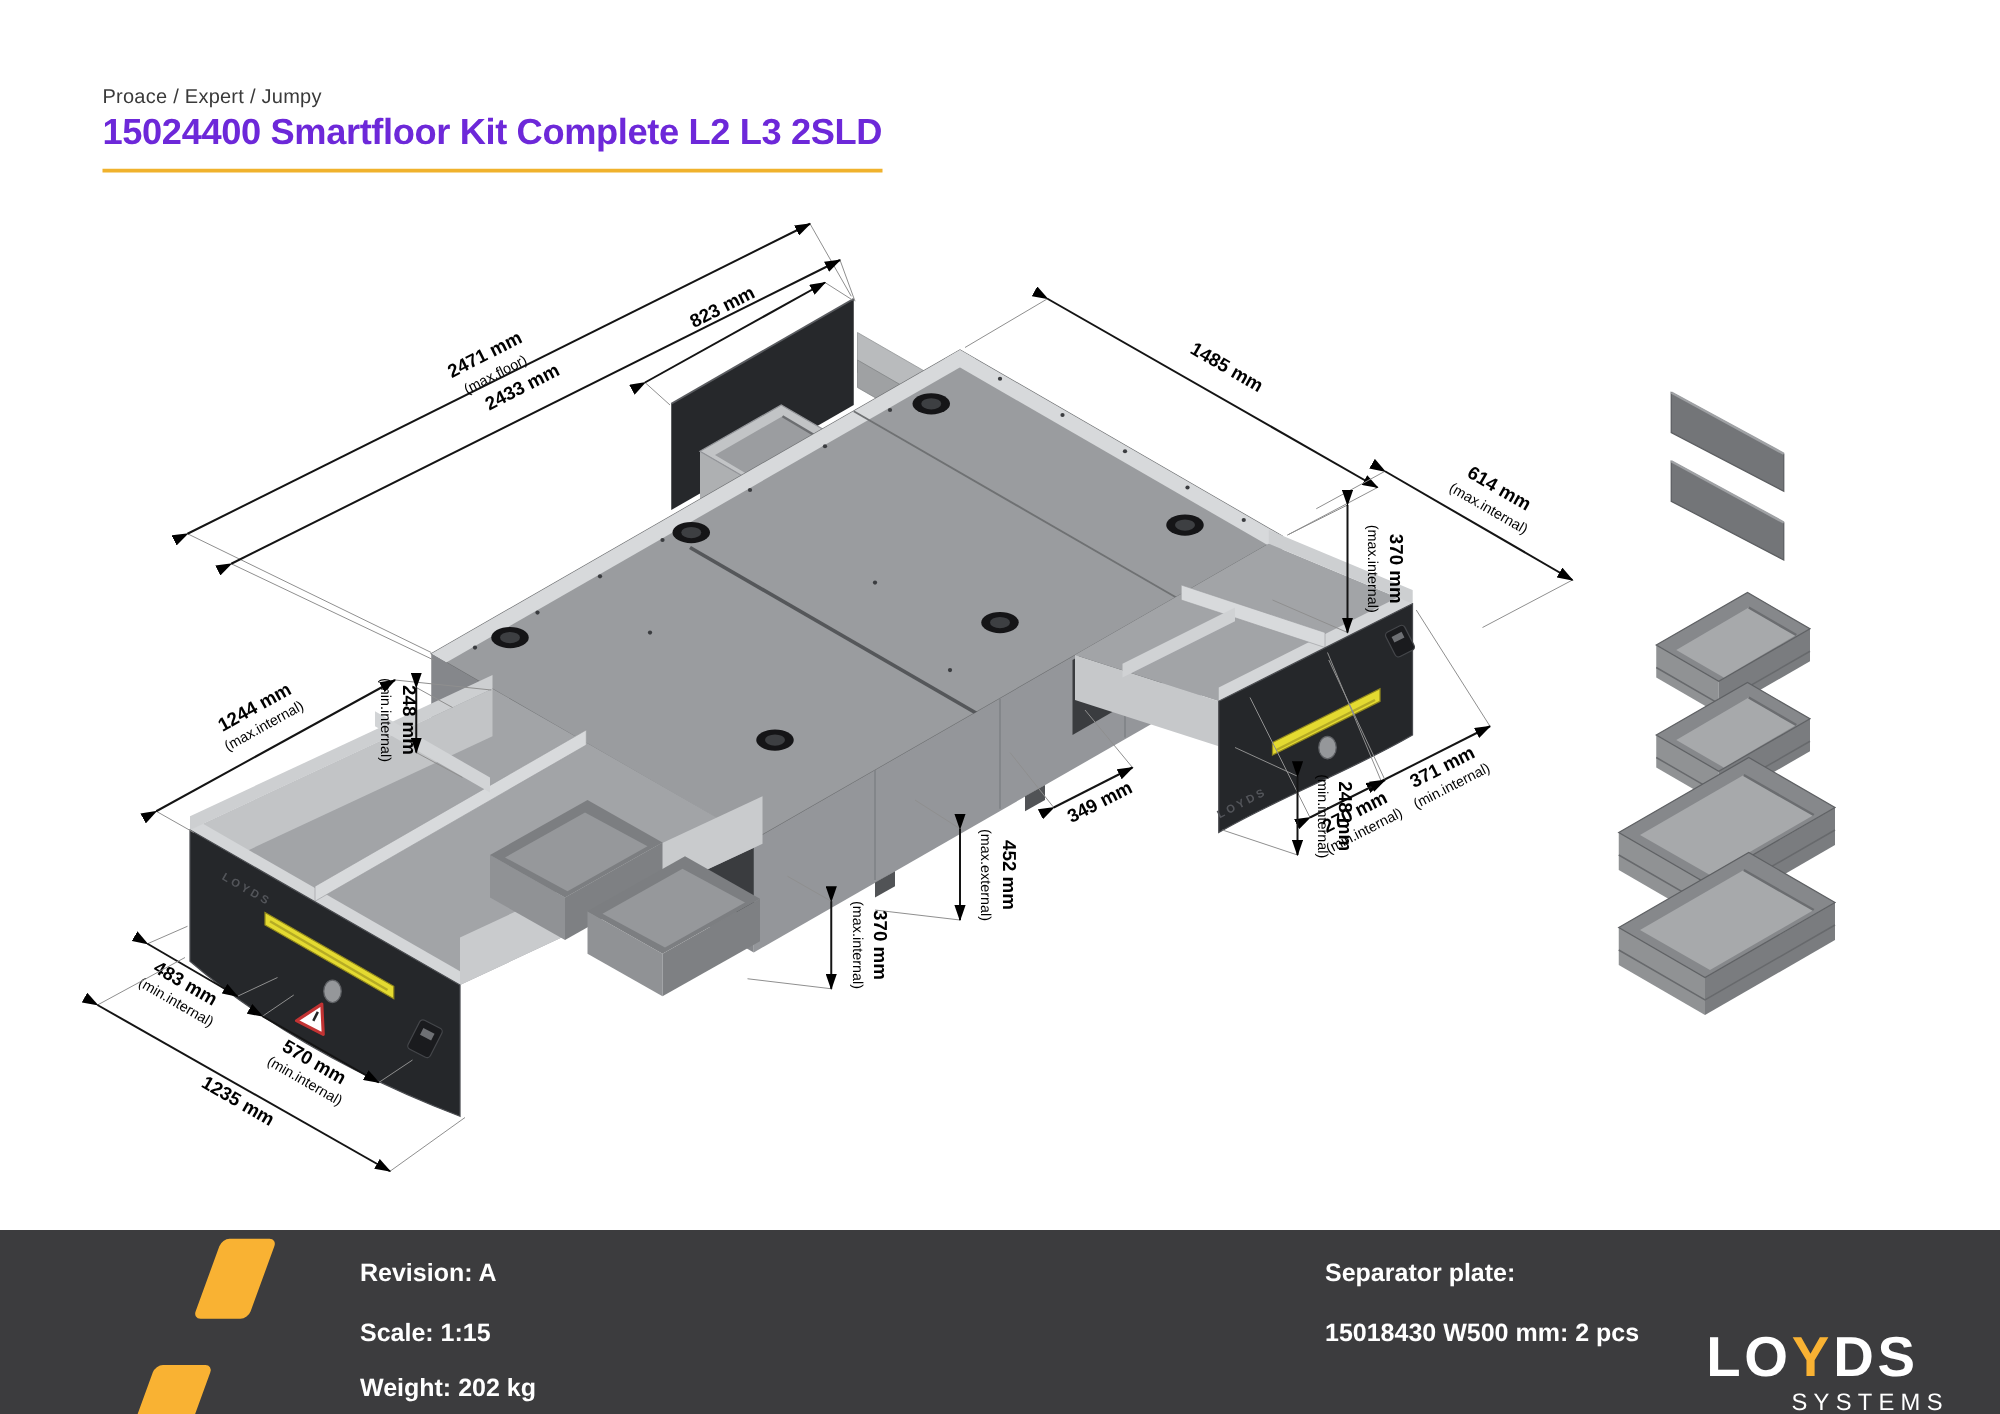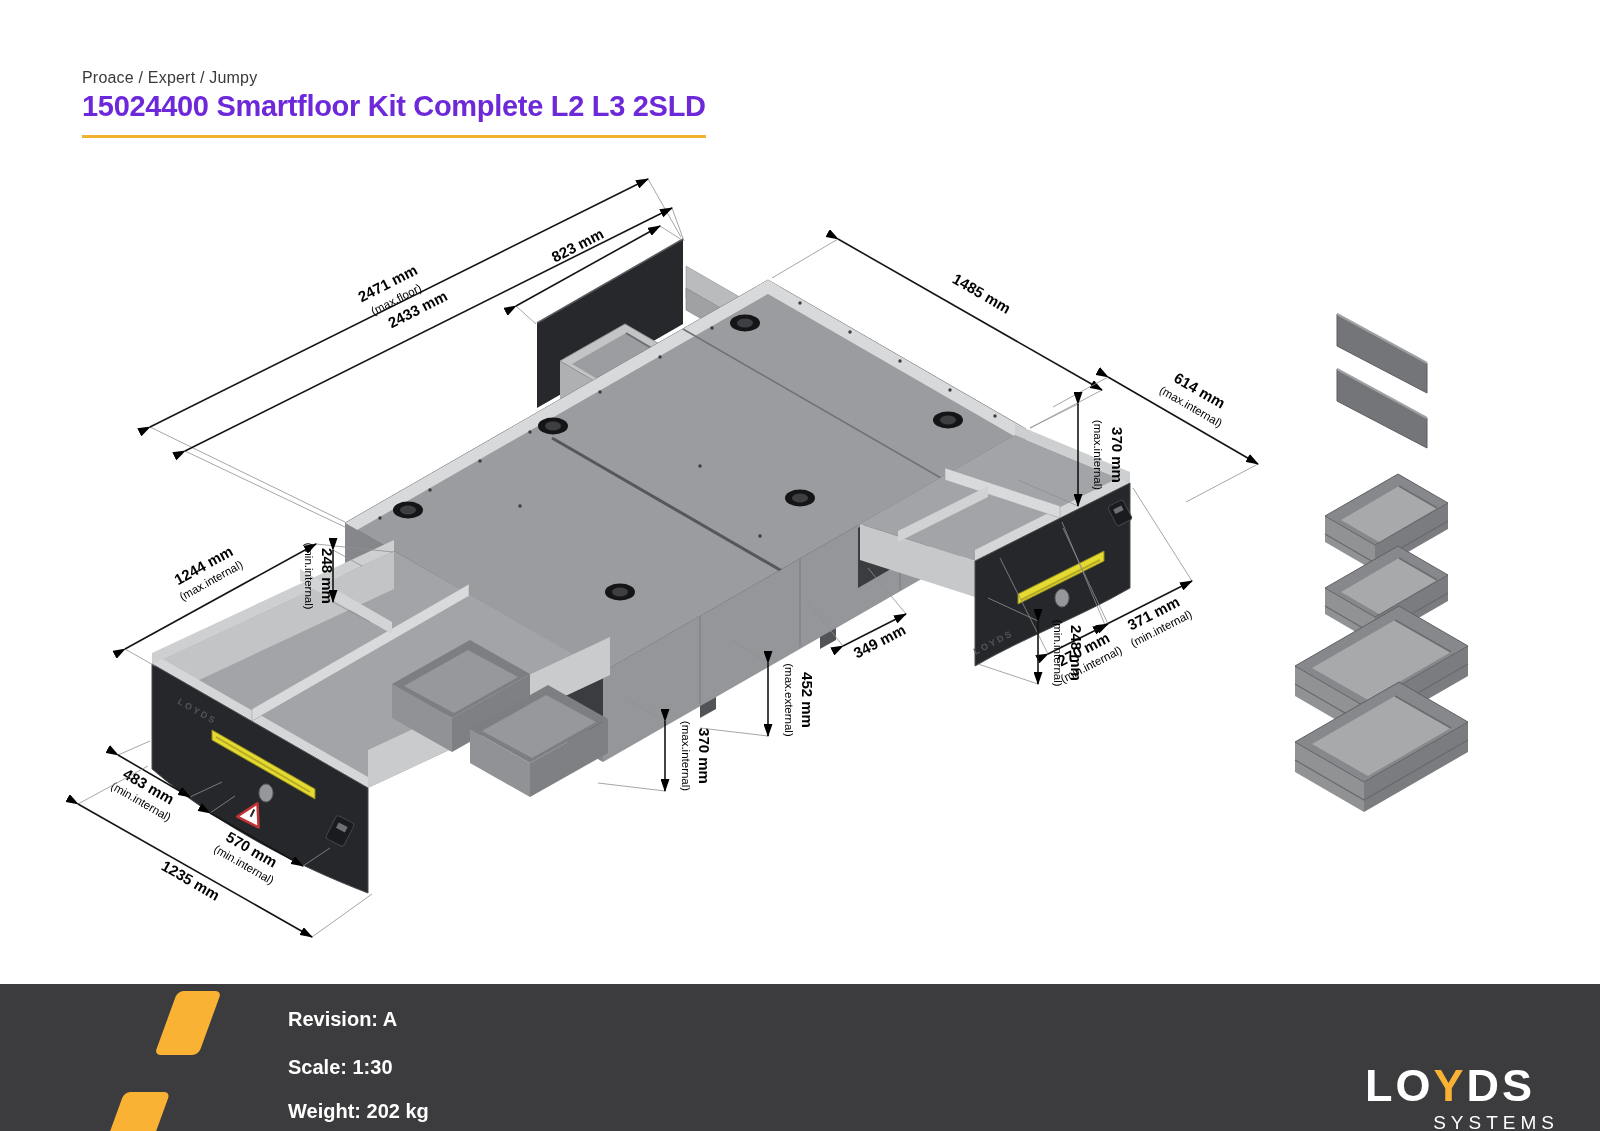--- a/index.html
+++ b/index.html
@@ -340,25 +340,29 @@
       <text class="dv" transform="translate(188,849) rotate(30)">1235 mm</text>
     </g>
   </svg>
 
   <div class="footer">
     <div class="slash slash1"></div>
     <div class="slash slash2"></div>
 
     <div class="fcol col1">
       <p class="head">Revision: A</p>
-      <p class="head gap">Scale: 1:30</p>
+      <p class="head gap">Scale: 1:15</p>
       <p class="head">Weight: 202 kg</p>
     </div>
 
 
+    <div class="fcol col3">
+      <p class="head">Separator plate:</p>
+      <div class="row">15018430 W500 mm: 2 pcs</div>
+    </div>
 
     <div class="logo">
       <div class="logo-word"><span>LO</span><span class="logo-y">Y</span><span>DS</span></div>
       <div class="logo-sub">SYSTEMS</div>
     </div>
   </div>
 
 </div>
 
 </body></html>

